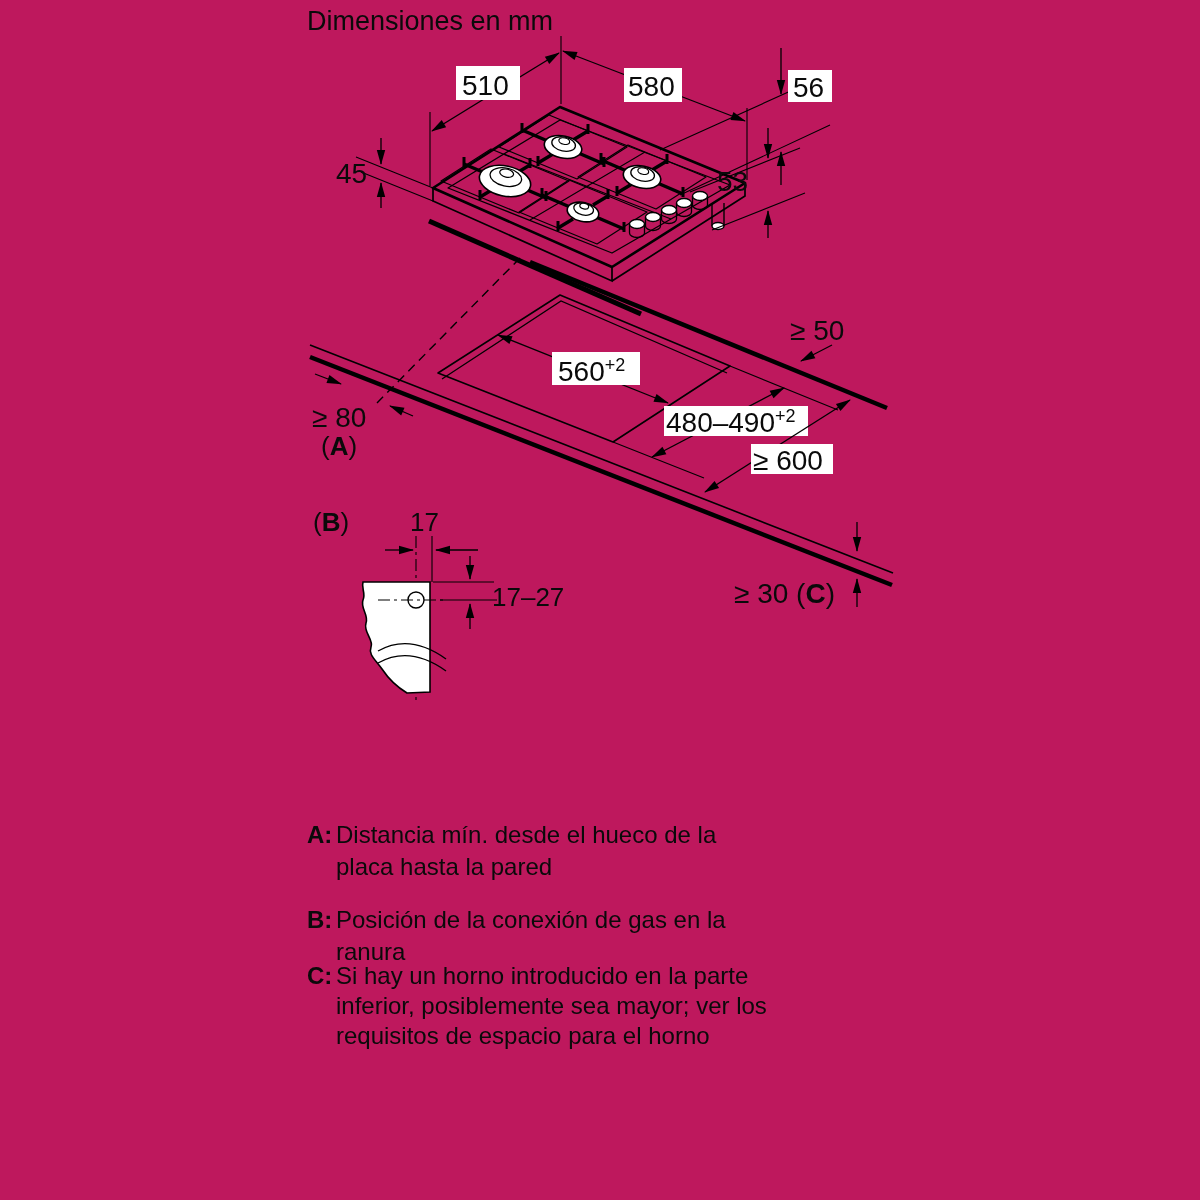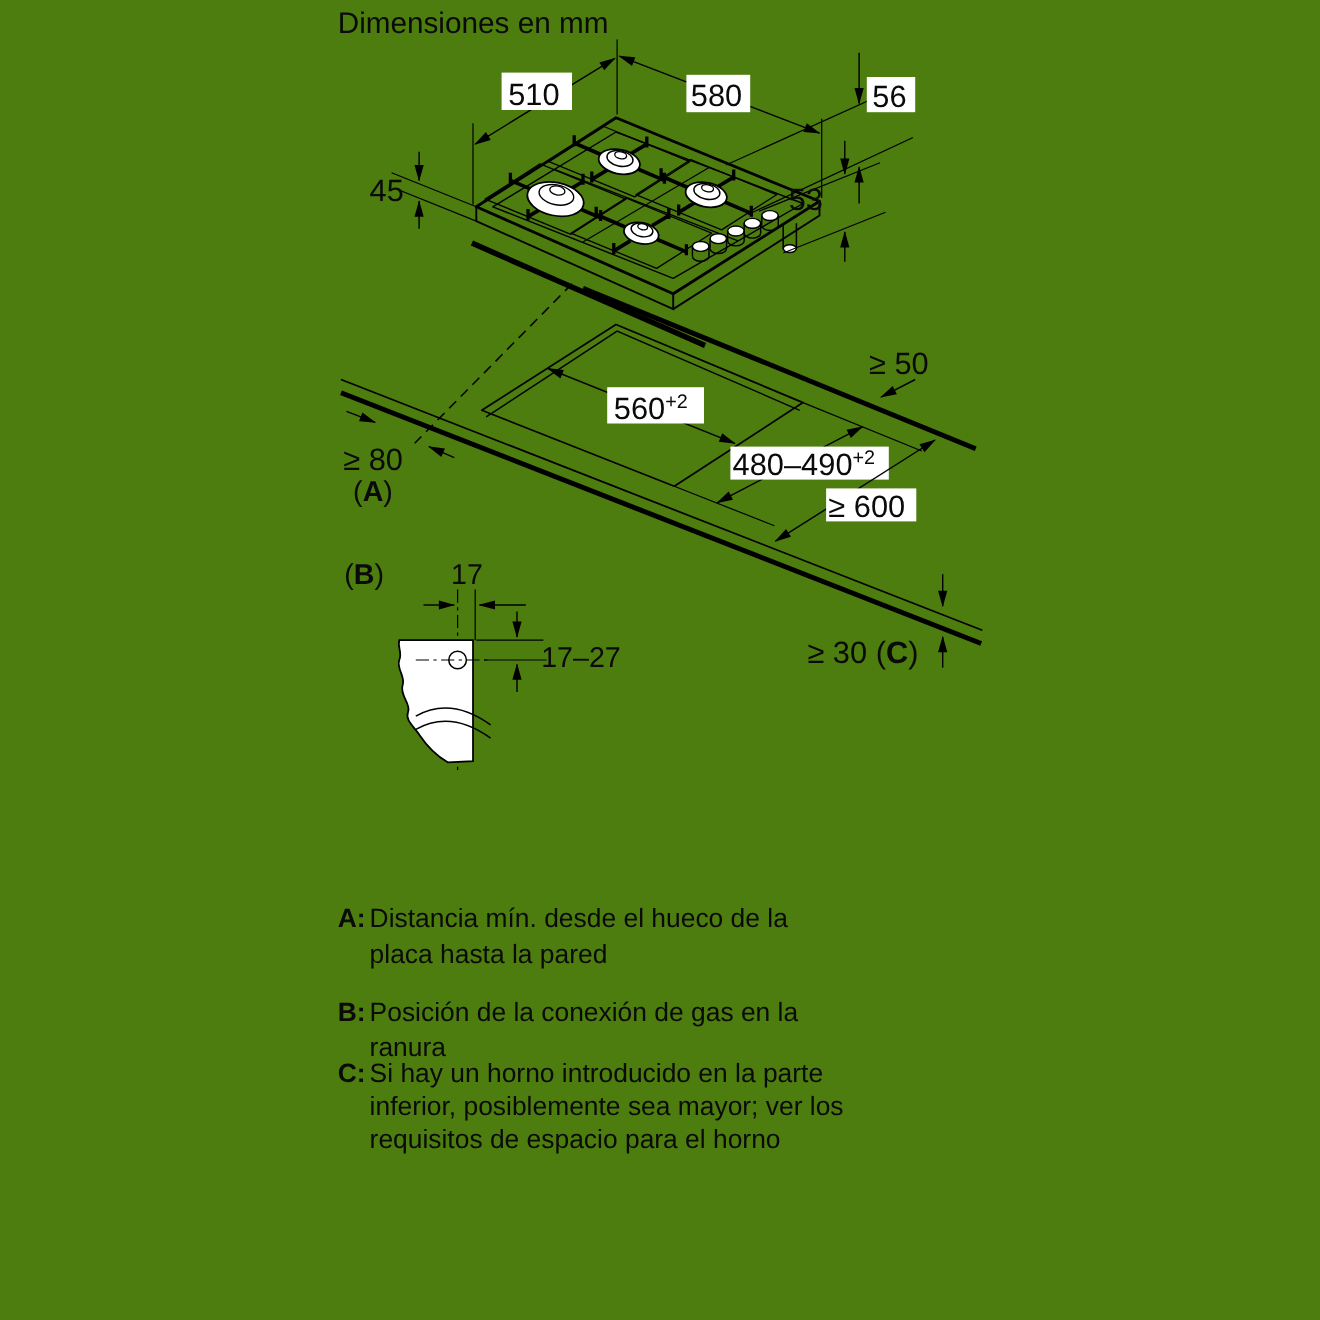--- a/index.html
+++ b/index.html
@@ -1,16 +1,16 @@
 <!DOCTYPE html>
 <html><head>
 <meta charset="utf-8">
 <style>
   html,body{margin:0;padding:0;background:#ffffff;}
-  .page{position:relative;width:1200px;height:1200px;background:#4d7c0f;overflow:hidden;
+  .page{position:relative;width:1200px;height:1200px;background:#be185d;overflow:hidden;
         font-family:"Liberation Sans", sans-serif;}
   svg text{fill:#0a0a0a;font-family:"Liberation Sans", sans-serif;}
   .dim{font-size:28px;}
   .small-dim{font-size:26px;}
   .title{font-size:27px;}
   .legend-label{font-size:24px;font-weight:bold;}
   .legend-line{font-size:24px;}
   .b{font-weight:bold;}
   .sup{font-size:18px;}
   .ln{stroke:#000;fill:none;}

